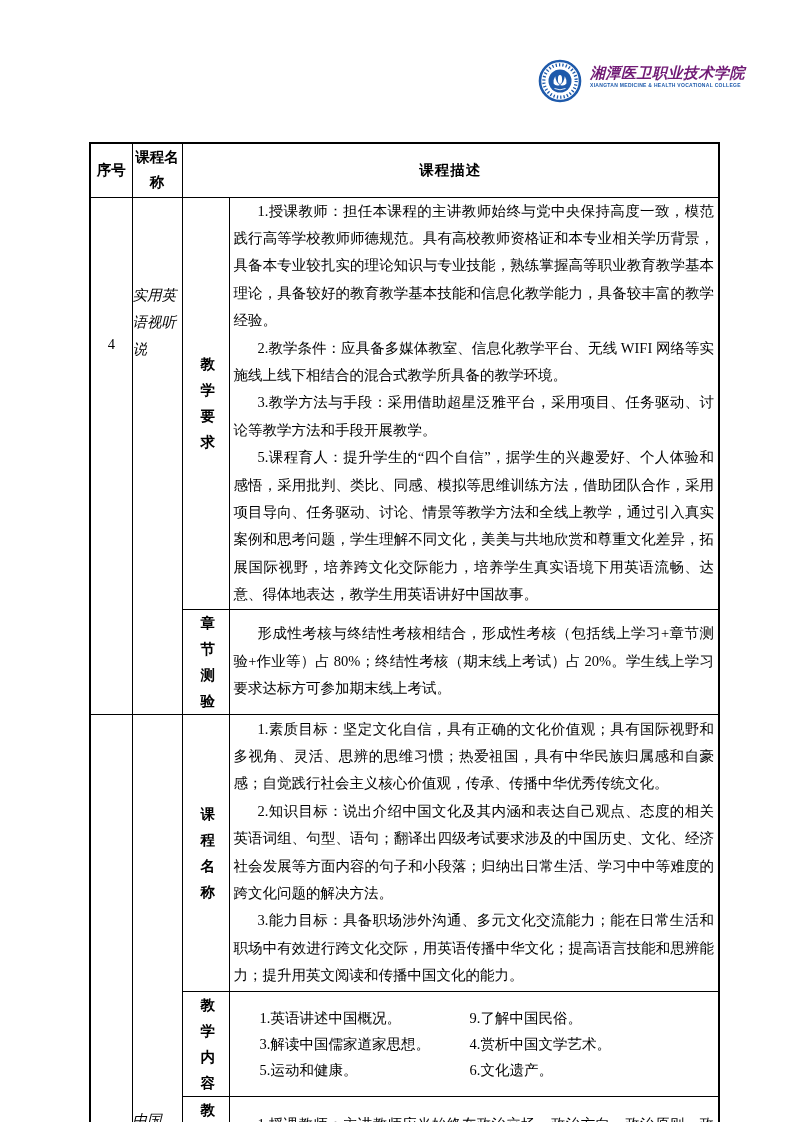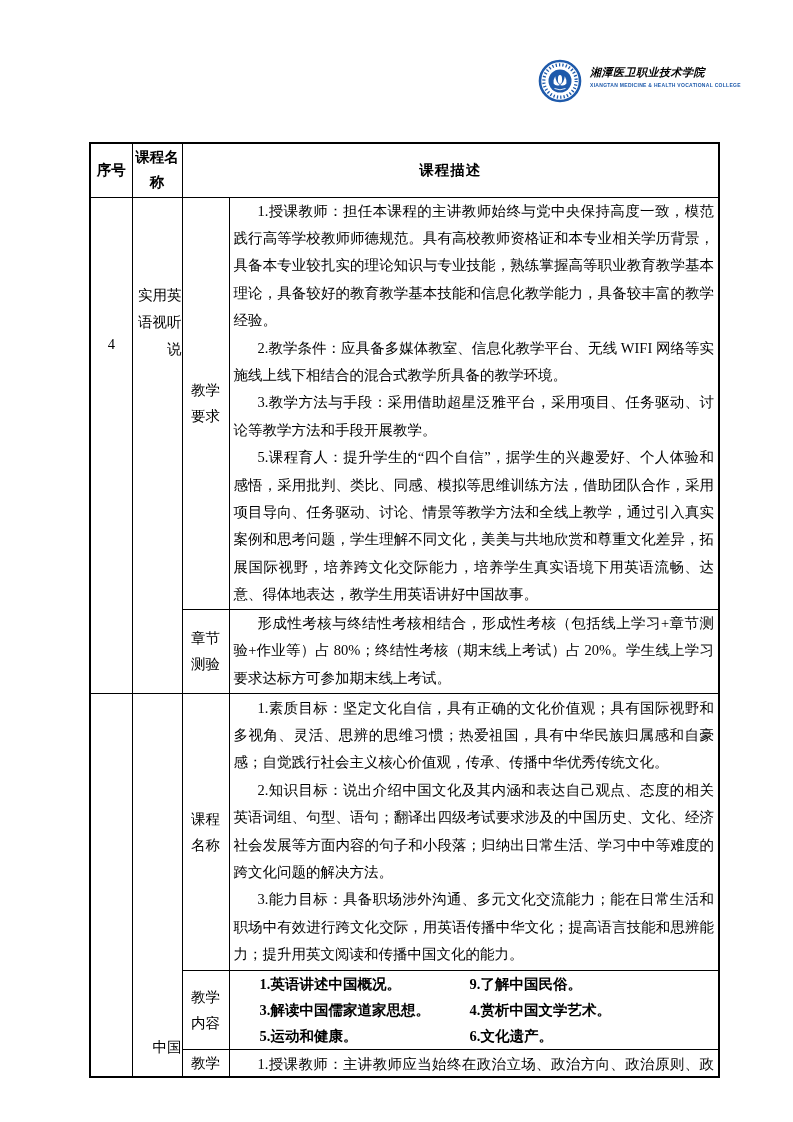--- a/index.html
+++ b/index.html
@@ -12,22 +12,22 @@
     overflow:hidden;
   }
 
   
   .logo-block{
     position:absolute;left:538px;top:59px;
     display:flex;align-items:flex-start;gap:8px;
   }
   .logo-text{display:flex;flex-direction:column;padding-top:6px;}
   .logo-zh{
-    font-size:11px;font-weight:bold;font-style:italic;
-    color:#000000;letter-spacing:0.5px;line-height:16px;
+    font-size:15px;font-weight:bold;font-style:italic;
+    color:#701a75;letter-spacing:0.5px;line-height:16px;
     font-family:"DejaVu Serif","Liberation Serif",serif;
   }
   .logo-en{
     font-size:5px;color:#1e5aab;letter-spacing:0.3px;line-height:8px;
     font-family:"Liberation Sans","DejaVu Sans",sans-serif;
     font-weight:bold;
   }
 
   
   table.course-table{
@@ -48,42 +48,42 @@
   tr.r2{height:84px;}
   tr.r3{height:277px;}
   tr.r4{height:78px;}
   tr.r5{height:25px;}
 
   th.hc{font-weight:bold;text-align:center;line-height:25px;font-size:14.5px;}
   th.hc-desc{letter-spacing:1px;}
 
   td.num-cell{text-align:center;font-size:14.5px;}
   td.num-4{vertical-align:top;padding-top:133px;line-height:27px;}
-  td.cname{text-align:right;line-height:27.4px;}
+  td.cname{text-align:left;line-height:27.4px;font-style:italic;}
   td.cname-1{vertical-align:top;padding-top:84px;}
   td.cname-2{vertical-align:bottom;padding-bottom:14px;}
 
   td.sublabel{
-    text-align:center;font-weight:normal;line-height:26px;
-    padding:0 8px;
+    text-align:center;font-weight:bold;line-height:26px;
+    padding:0 18px;
   }
   td.sublabel-last{vertical-align:middle;}
 
   td.desc{
     vertical-align:middle;
     padding:0 4px 0 4px;
     line-height:27.4px;
   }
   td.desc p{
     margin:0;text-align:justify;text-indent:24px;
   }
   .clip{height:24px;overflow:hidden;}
 
   .content-grid{display:flex;flex-direction:column;justify-content:center;}
-  .content-row{display:flex;padding-left:26px;line-height:26px;font-weight:bold;}
+  .content-row{display:flex;padding-left:26px;line-height:26px;}
   .ci-left{width:210px;}
   .ci-right{flex:1;}
 </style>
 </head>
 <body>
 
 <div class="page">
 
   <div class="logo-block">
     <svg width="44" height="44" viewBox="0 0 44 44">

